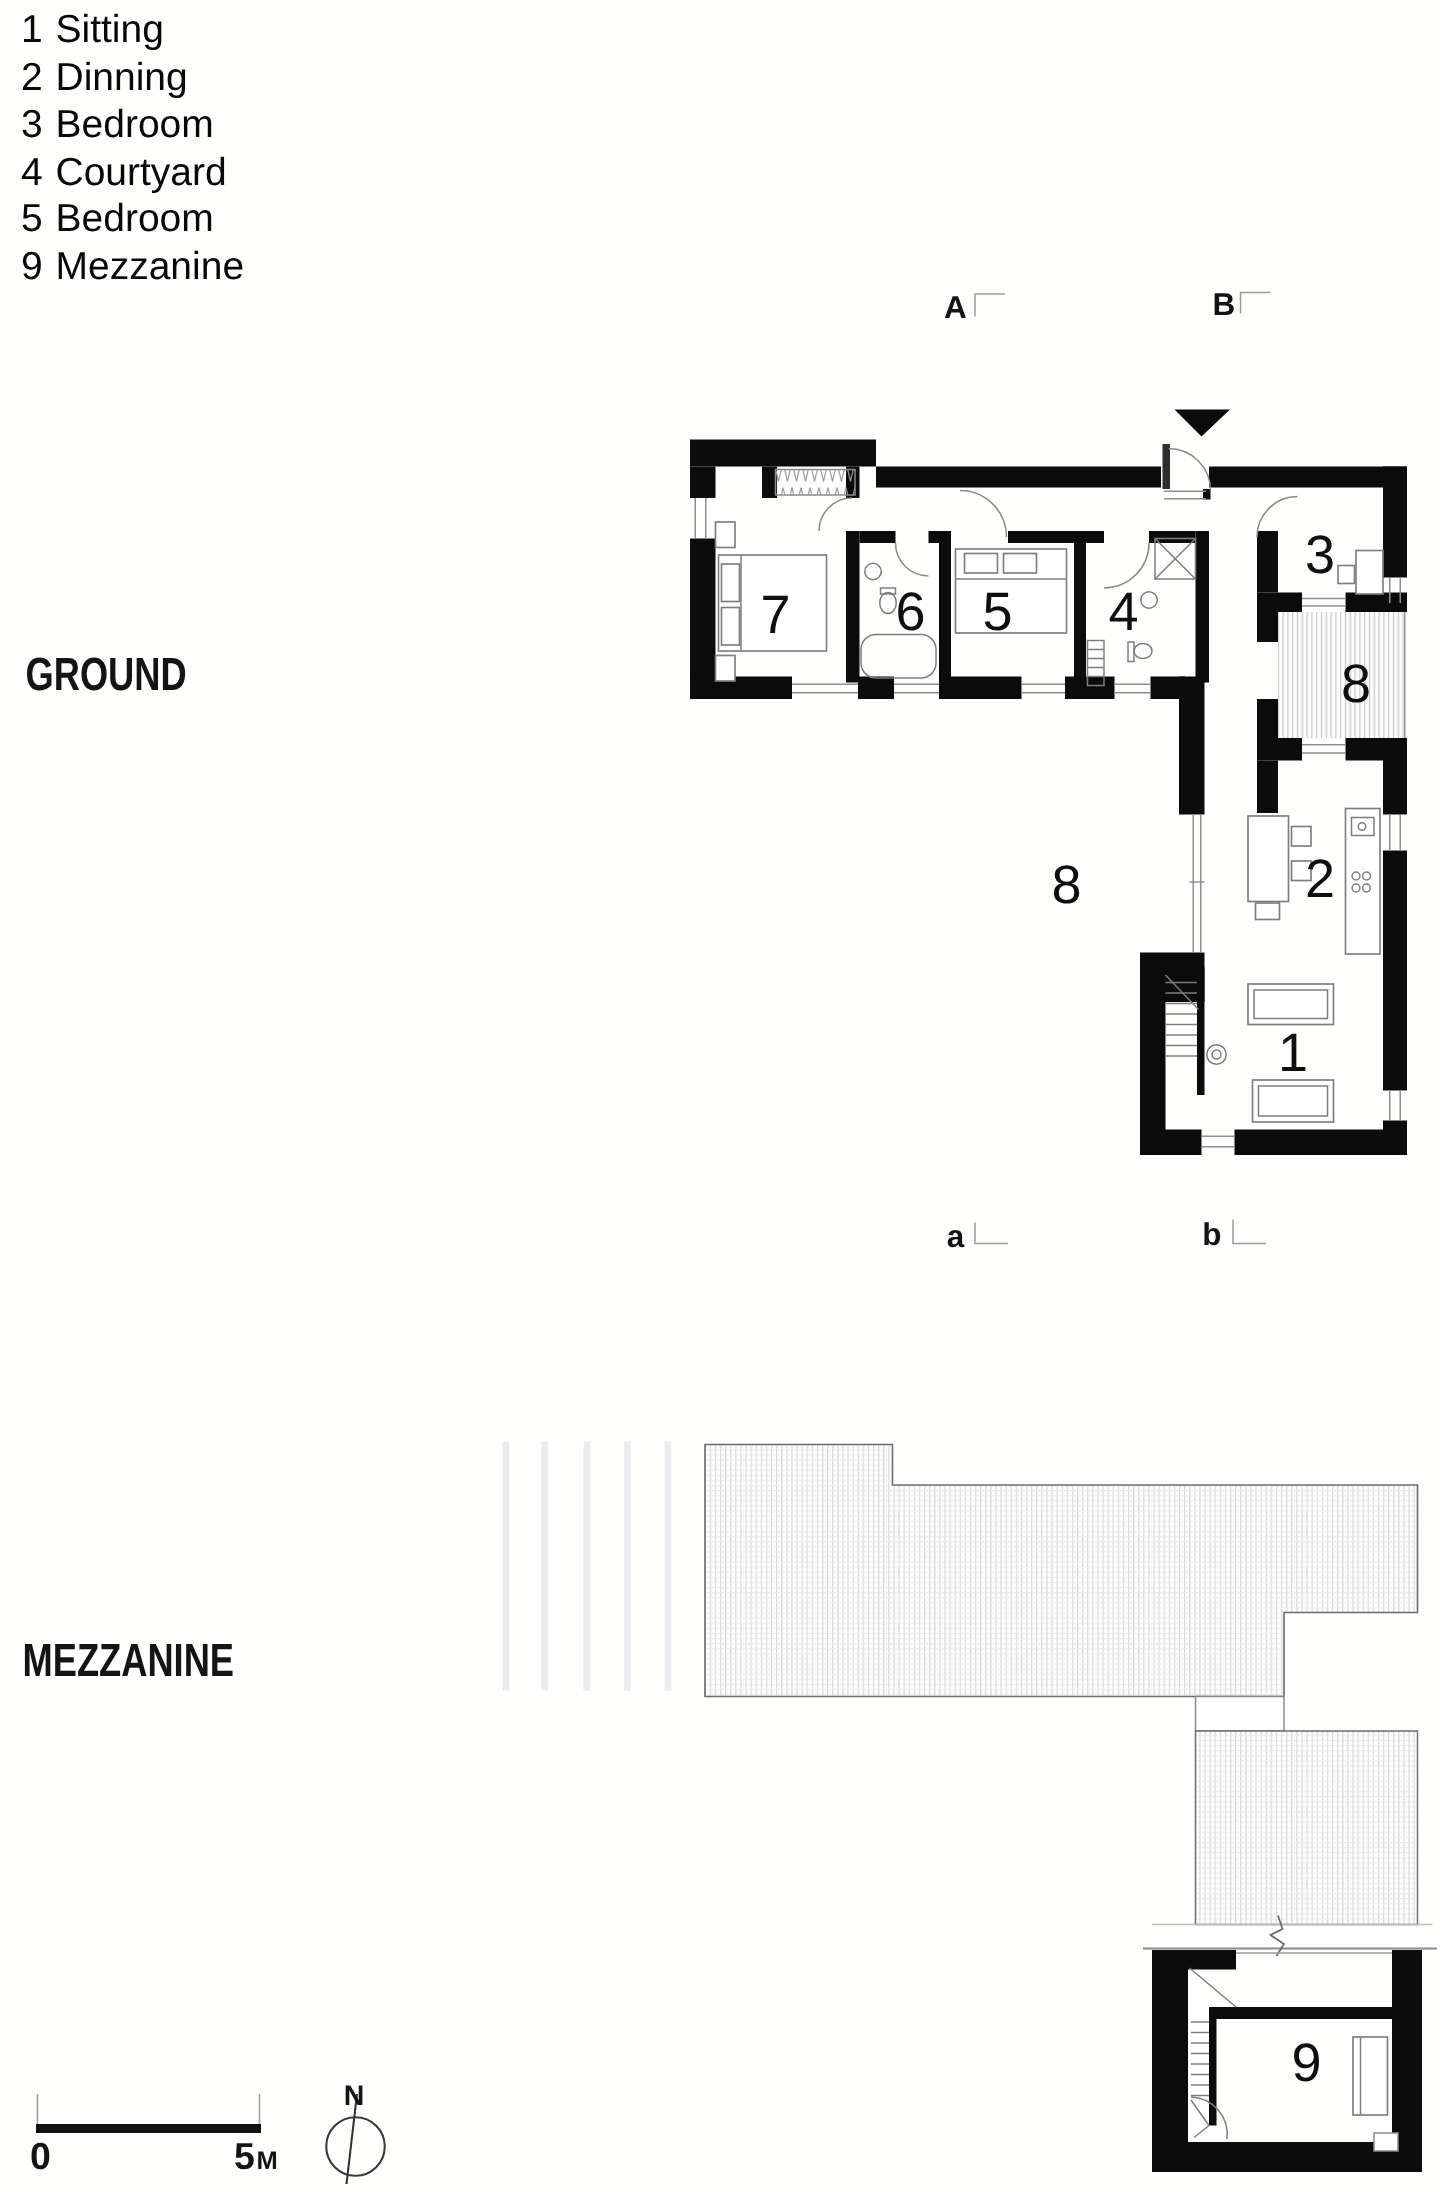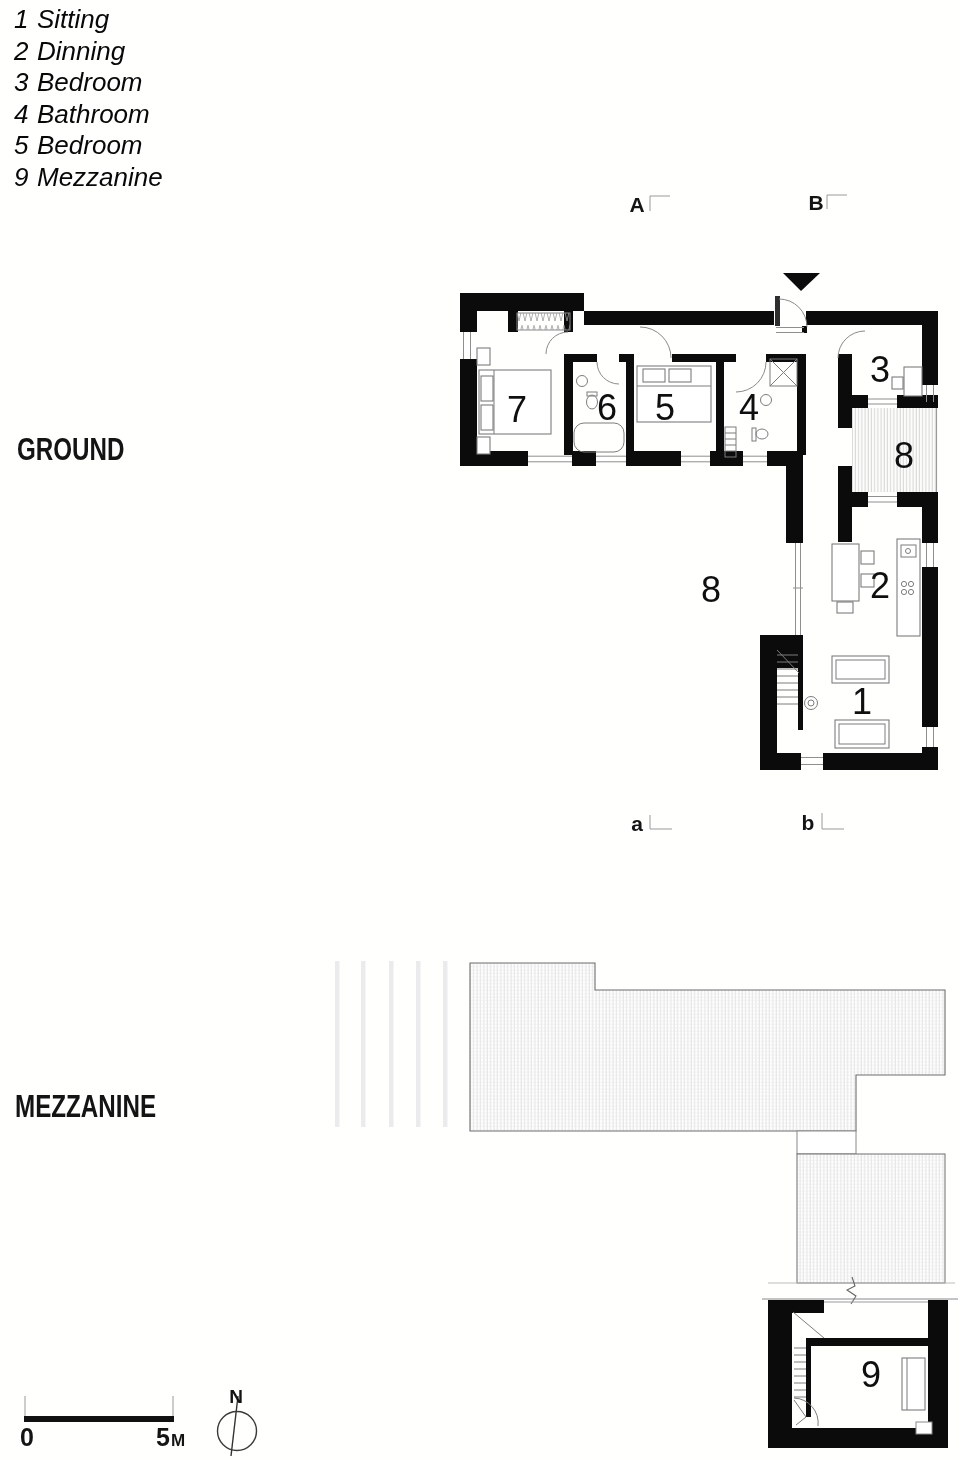--- a/index.html
+++ b/index.html
@@ -1,20 +1,20 @@
 <!DOCTYPE html>
 <html><head>
 <meta charset="utf-8">
 <style>
   html,body{margin:0;padding:0;background:#ffffff;}
   .page{position:relative;width:960px;height:1461px;background:#fffffe;overflow:hidden;
         font-family:"Liberation Sans",sans-serif;color:#0d0d0d;}
   .abs{position:absolute;}
   
-  .legend{left:14px;top:4px;font-size:26px;line-height:31.6px;color:#080808;font-style:italic;}
+  .legend{left:14px;top:4px;font-size:26px;line-height:31.6px;color:#080808;}
   .legend-line{white-space:nowrap;}
   .legend-num{display:inline-block;min-width:23px;}
   
   .floor-label{font-weight:bold;font-size:31px;color:#141414;
                transform:scaleX(0.78);transform-origin:left center;letter-spacing:0px;}
   .floor-label.ground{left:17px;top:432px;}
   .floor-label.mezz{left:15px;top:1089px;}
   
   .room-num{font-family:"Liberation Sans",sans-serif;font-size:36px;fill:#0f0f0f;text-anchor:middle;}
   .sec{font-family:"Liberation Sans",sans-serif;font-weight:bold;font-size:21px;fill:#141414;text-anchor:middle;}
@@ -31,21 +31,21 @@
 </style>
 </head>
 <body>
 
 <div class="page">
 
   <div class="abs legend">
     <div class="legend-line"><span class="legend-num">1</span><span>Sitting</span></div>
     <div class="legend-line"><span class="legend-num">2</span><span>Dinning</span></div>
     <div class="legend-line"><span class="legend-num">3</span><span>Bedroom</span></div>
-    <div class="legend-line"><span class="legend-num">4</span><span>Bathroom</span></div>
+    <div class="legend-line"><span class="legend-num">4</span><span>Courtyard</span></div>
     <div class="legend-line"><span class="legend-num">5</span><span>Bedroom</span></div>
     <div class="legend-line"><span class="legend-num">9</span><span>Mezzanine</span></div>
   </div>
 
   <div class="abs floor-label ground">GROUND</div>
   <div class="abs floor-label mezz">MEZZANINE</div>
 
   <svg class="abs" style="left:440px;top:180px;" width="520" height="670" viewBox="440 180 520 670">
     <defs>
       <pattern id="deck" width="3.2" height="8" patternUnits="userSpaceOnUse">

